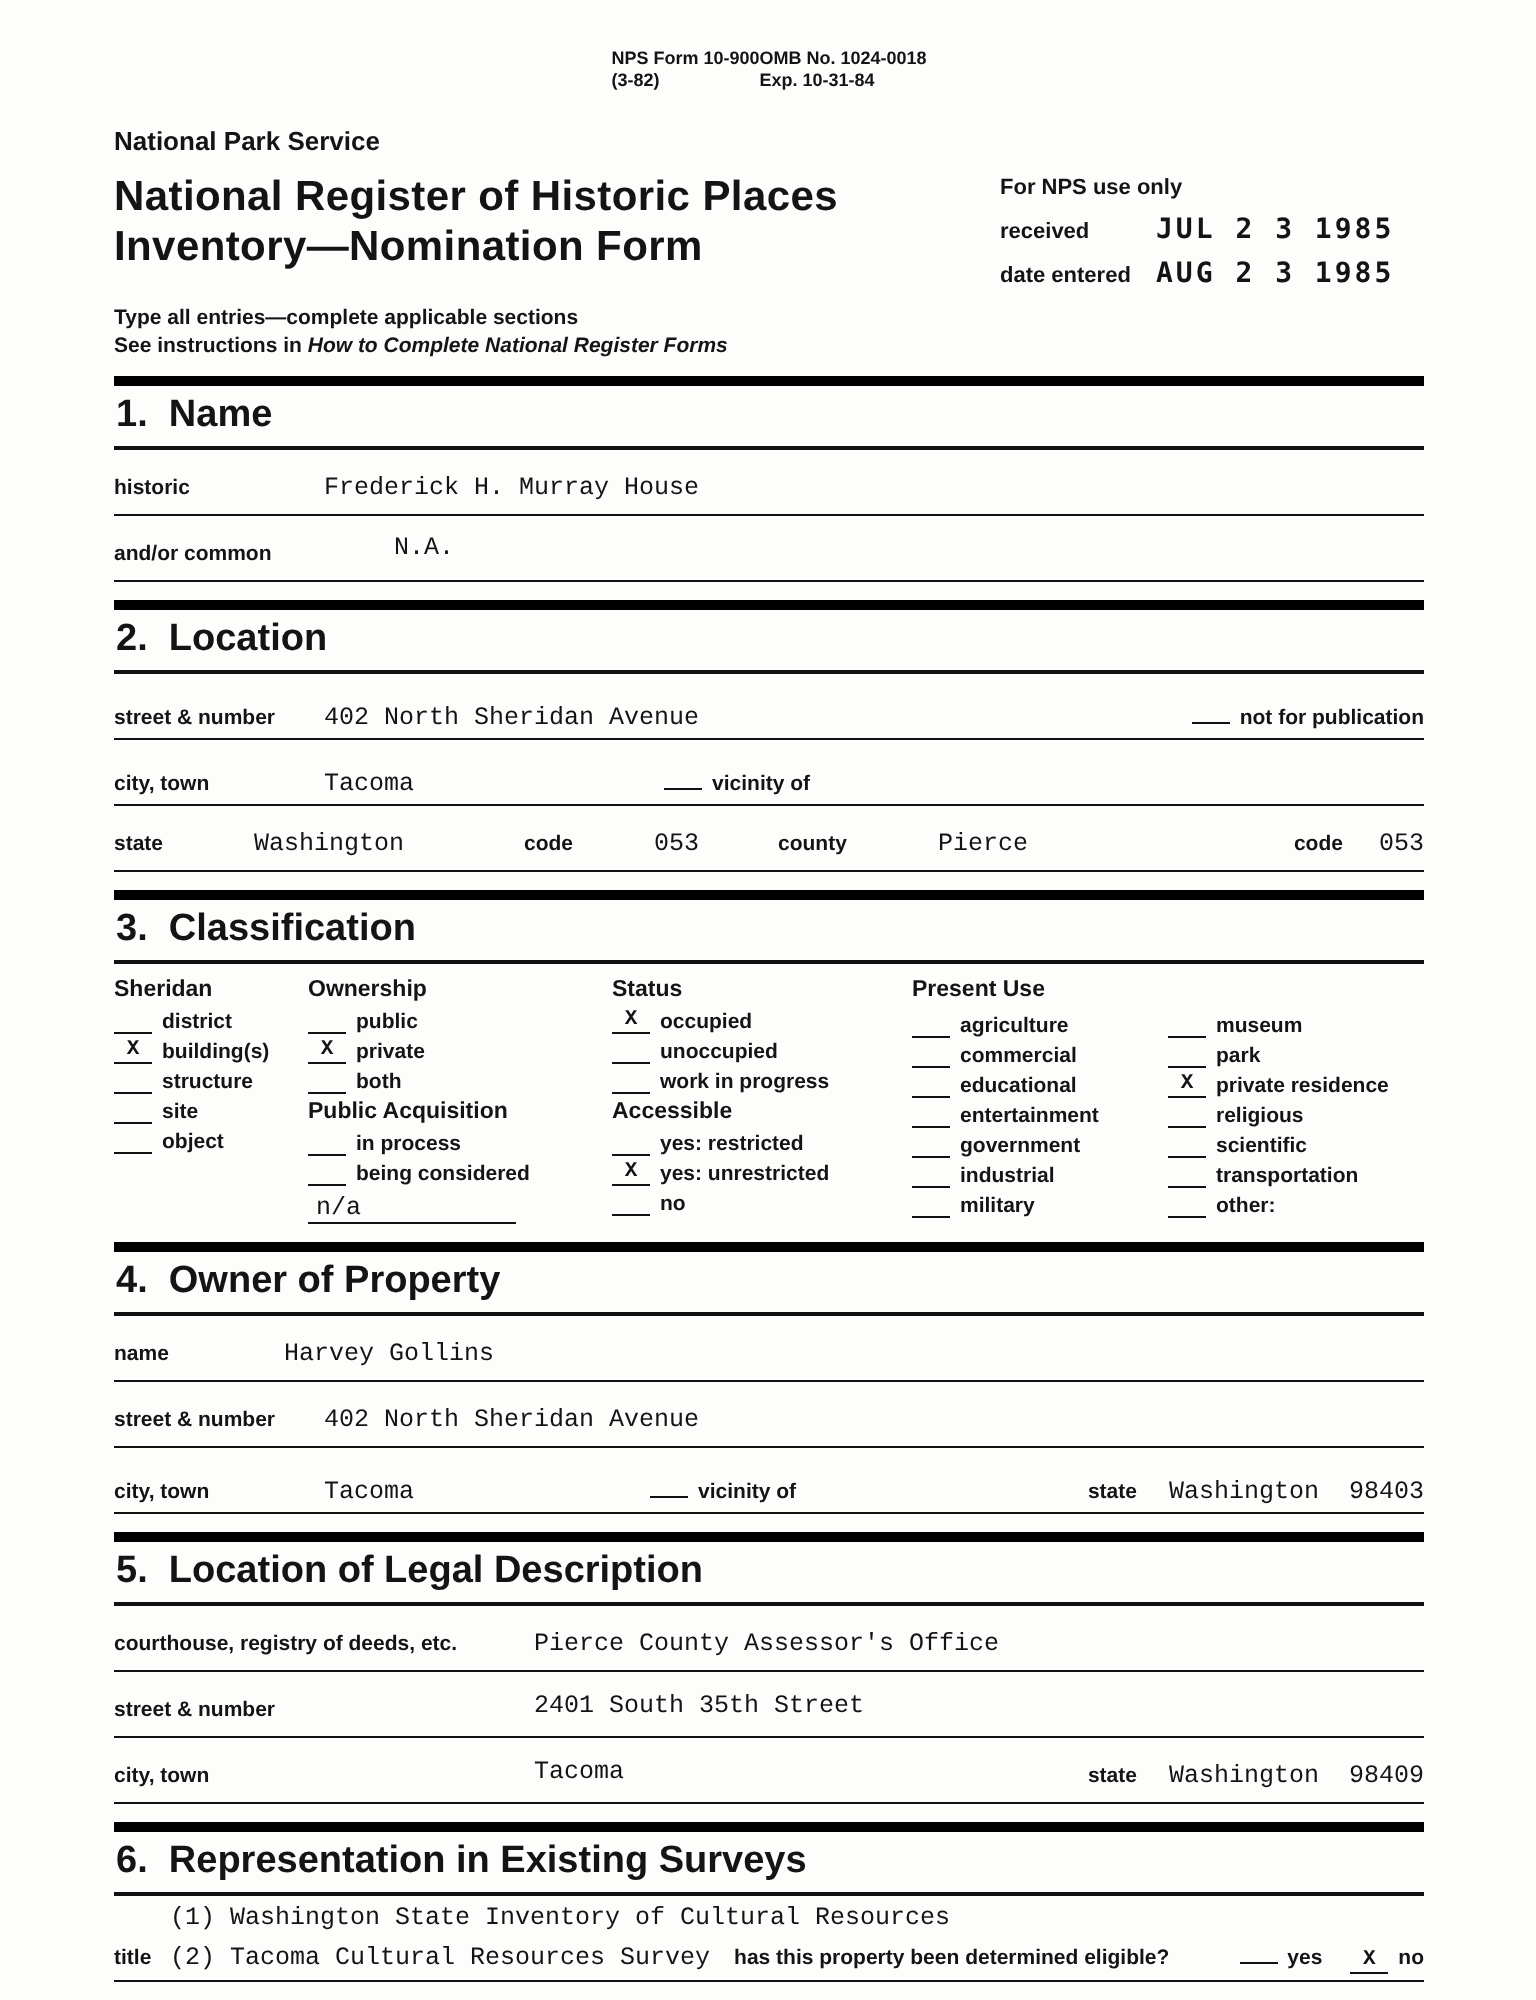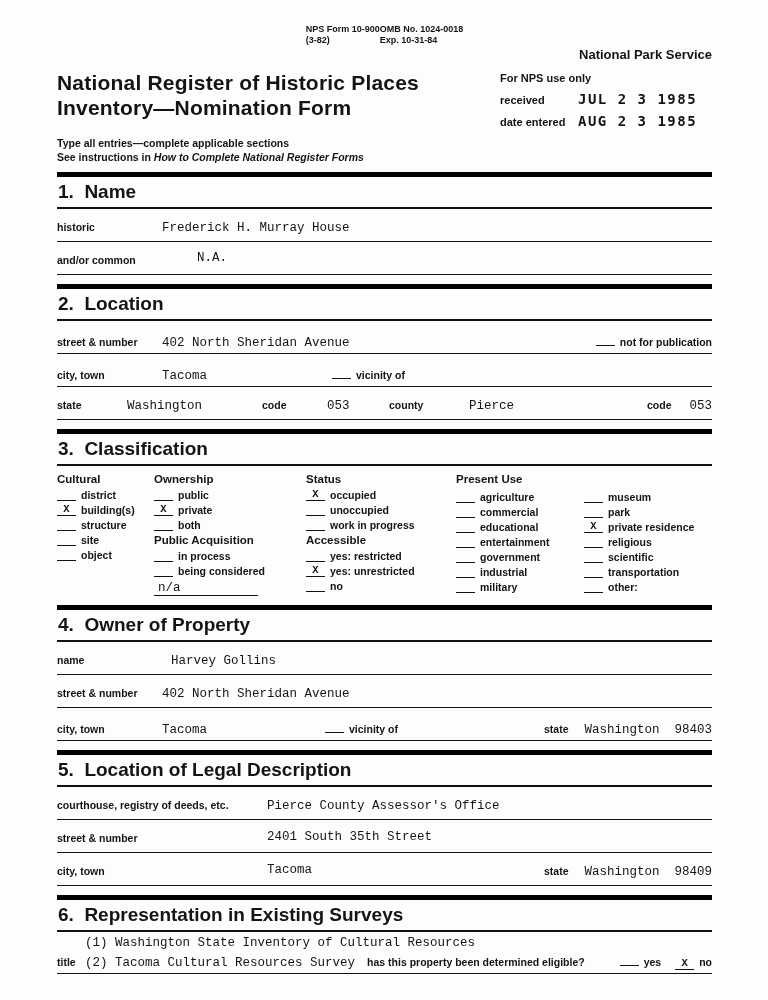--- a/index.html
+++ b/index.html
@@ -1,21 +1,21 @@
 <!DOCTYPE html>
 <html><head>
 <meta charset="utf-8">
 <style>
   html,body{margin:0;padding:0;}
   body{width:768px;height:1000px;background:#fdfdfc;color:#141414;font-family:"Liberation Sans",sans-serif;position:relative;overflow:hidden;}
   .page{position:absolute;left:57px;top:24px;width:655px;}
   .top-row{display:flex;justify-content:center;}
   .tiny{font-size:9px;font-weight:bold;line-height:11px;}
   .dept{margin-top:13px;font-size:14px;font-weight:bold;}
-  .service{font-size:13px;font-weight:bold;margin-top:1px;text-align:right;}
+  .service{font-size:13px;font-weight:bold;margin-top:17px;}
   .title-row{display:flex;margin-top:8px;}
   .big-title{font-size:21px;font-weight:bold;line-height:25px;flex:1;letter-spacing:.2px;}
   .nps-use{width:212px;padding-top:2px;}
   .nps-use-hd{font-size:11px;font-weight:bold;margin-bottom:7px;}
   .stamp-row{display:flex;align-items:baseline;margin-bottom:6px;}
   .slbl{font-size:11px;font-weight:bold;width:78px;flex-shrink:0;}
   .stamp{font-family:"DejaVu Sans Mono",monospace;font-size:14px;font-weight:bold;letter-spacing:1.5px;white-space:pre;}
   .instr{font-size:10.5px;font-weight:bold;margin-top:2px;}
   .it{font-style:italic;}
   .bar{height:5px;background:#000;margin-top:9px;}
@@ -123,21 +123,21 @@
     <span class="lbl" style="margin-left:auto;margin-right:18px">code</span>
     <span class="mono">053</span>
   </div>
 
   <div class="bar"></div>
   <div class="shead">3.  Classification</div>
 
   <div class="classif">
 
     <div class="ccol" style="width:97px">
-      <div class="ctitle">Cultural</div>
+      <div class="ctitle">Sheridan</div>
       <div class="cb">
           <span class="mk"></span>
           <span class="cl">district</span>
         </div>
       <div class="cb">
           <span class="mk">X</span>
           <span class="cl">building(s)</span>
         </div>
       <div class="cb">
           <span class="mk"></span>
@@ -272,21 +272,21 @@
             </div>
         </div>
       </div>
     </div>
   </div>
 
   <div class="bar"></div>
   <div class="shead">4.  Owner of Property</div>
 
   <div class="frow">
-    <span class="lbl" style="width:114px">name</span>
+    <span class="lbl" style="width:85px">name</span>
     <span class="mono">Harvey Gollins</span>
   </div>
   <div class="frow">
     <span class="lbl" style="width:105px">street &amp; number</span>
     <span class="mono">402 North Sheridan Avenue</span>
   </div>
   <div class="frow">
     <span class="lbl" style="width:105px">city, town</span>
     <span class="mono">Tacoma</span>
     <span class="inlgrp" style="margin-left:118px">

